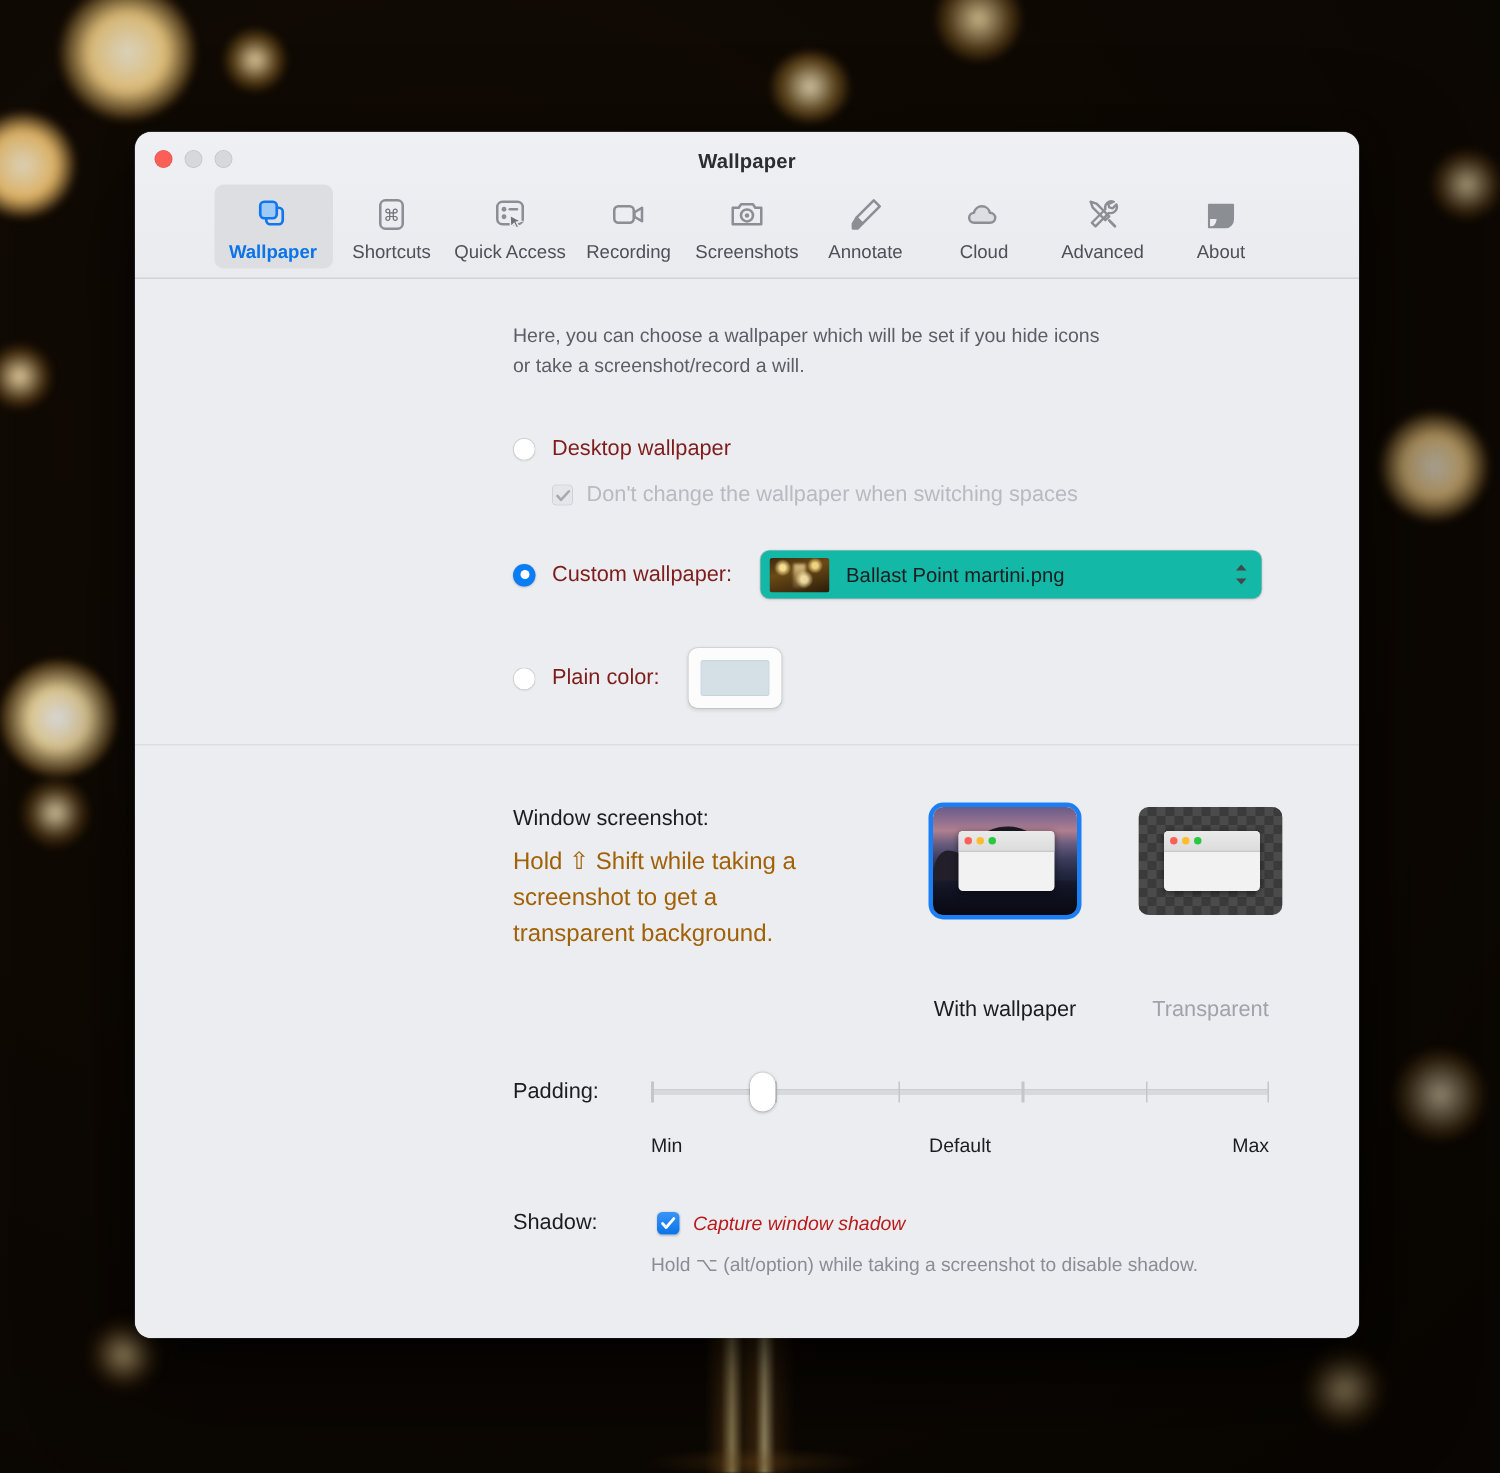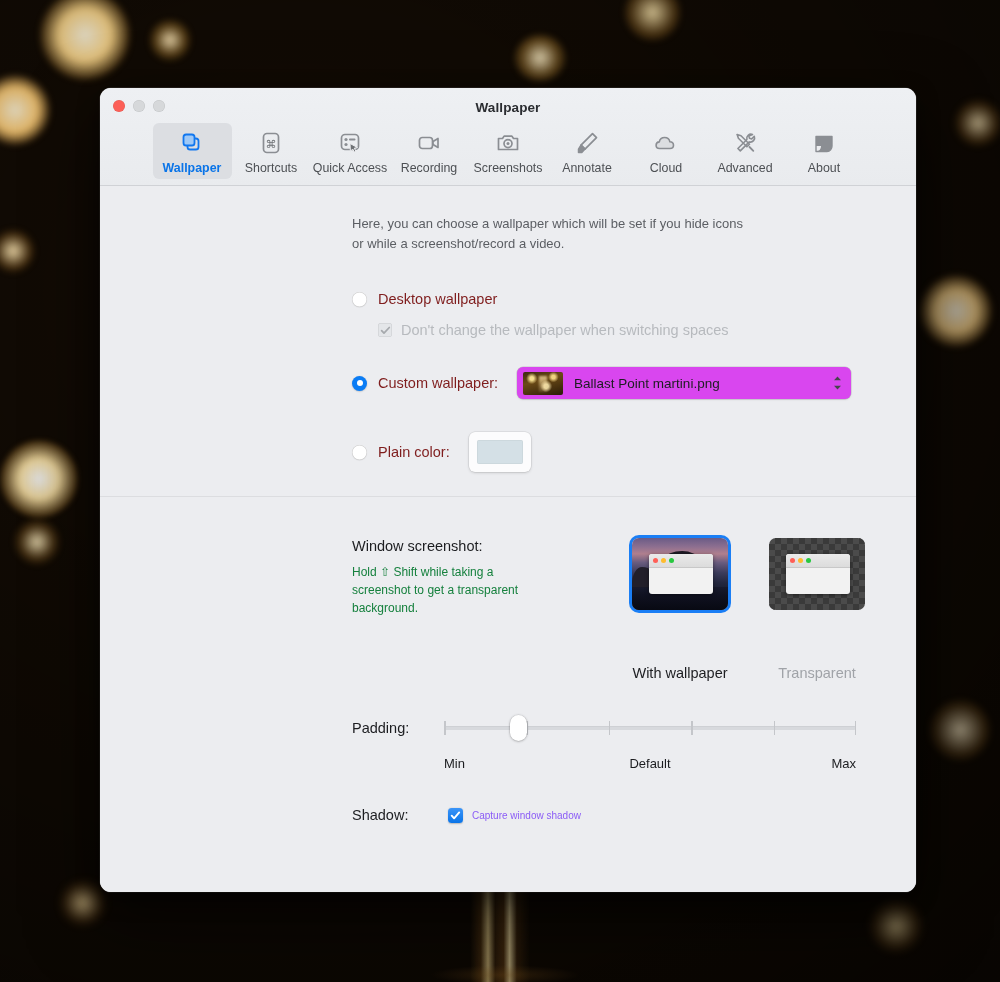--- a/index.html
+++ b/index.html
@@ -44,21 +44,21 @@
   }
   #vignette {
     position: absolute; inset: 0;
     background: radial-gradient(ellipse 120% 110% at 30% 30%, rgba(0,0,0,0) 10%, rgba(0,0,0,0.55) 85%);
     pointer-events: none;
   }
 
   
   #window {
     position: absolute;
-    left: 100px; top: 88px;
+    left: 90px; top: 88px;
     width: 816px; height: 804px;
     border-radius: 11px;
     background: #ecedf0;
     box-shadow: 0 26px 70px rgba(0,0,0,0.60), 0 6px 22px rgba(0,0,0,0.45),
                 0 0 0 0.5px rgba(255,255,255,0.22);
     overflow: hidden;
     display: flex;
     flex-direction: column;
   }
 
@@ -181,21 +181,21 @@
     background: linear-gradient(180deg,#3a94f8,#0a74e8);
     box-shadow: 0 0.5px 1.5px rgba(0,0,0,0.22);
     margin-right: 9px;
     display: flex; align-items: center; justify-content: center;
     flex: 0 0 auto;
   }
 
   
   .popup {
     width: 320px; height: 32px;
-    background: #d946ef;
+    background: #14b8a6;
     border-radius: 6px;
     box-shadow: 0 0 0 0.5px rgba(0,0,0,0.16), 0 1px 2px rgba(0,0,0,0.10);
     display: flex; align-items: center;
     padding: 0 8px 0 6px;
     position: relative;
   }
   .popup-thumb {
     width: 40px; height: 23px;
     border-radius: 2px;
     flex: 0 0 auto;
@@ -239,21 +239,21 @@
     border-radius: 2px;
     box-shadow: inset 0 0 0 0.5px rgba(0,0,0,0.07);
   }
 
   
   .panel-bottom { padding-top: 36px; }
   .field-label {
     font-size: 14.5px; color: #1c1d20;
   }
   .field-sublabel {
-    font-size: 12px; color: #15803d;
+    font-size: 16px; color: #a16207;
     line-height: 1.5;
     margin-top: 9px;
     max-width: 200px;
   }
 
   .ws-row { display: flex; margin-left: 252px; }
   .ws-options { display: flex; gap: 41px; margin-left: 14px; }
   .ws-option { display: flex; flex-direction: column; align-items: center; gap: 42px; }
   .ws-thumb {
     width: 96px; height: 72px;
@@ -366,21 +366,21 @@
     white-space: nowrap;
   }
 
   .shadow-row { display: flex; align-items: center; margin-left: 252px; margin-top: 32px; }
   .shadow-hint {
     margin-left: 252px;
     margin-top: 11px;
     font-size: 12.8px;
     color: #8a8d92;
   }
-  .cbx-label { font-size: 10px; color: #8b5cf6; }
+  .cbx-label { font-size: 13px; color: #b91c1c; font-style: italic; }
 </style>
 </head>
 <body>
 
 <div id="desktop">
   <div class="bokeh" style="left:40px;top:-10px;width:90px;height:90px;background:radial-gradient(circle,#fff6dd 0%,#ffd98a 40%,rgba(180,120,30,0.25) 70%,rgba(0,0,0,0) 100%);filter:blur(3px);"></div>
   <div class="bokeh" style="left:-20px;top:75px;width:70px;height:70px;background:radial-gradient(circle,#fff3d4 0%,#ffcd75 45%,rgba(160,100,20,0.2) 72%,rgba(0,0,0,0) 100%);filter:blur(3px);"></div>
   <div class="bokeh" style="left:150px;top:20px;width:40px;height:40px;background:radial-gradient(circle,#ffe9b8 0%,rgba(200,140,40,0.35) 55%,rgba(0,0,0,0) 100%);filter:blur(3px);"></div>
   <div class="bokeh" style="left:515px;top:35px;width:50px;height:46px;background:radial-gradient(circle,#fff0c8 0%,rgba(210,150,50,0.4) 55%,rgba(0,0,0,0) 100%);filter:blur(3px);"></div>
   <div class="bokeh" style="left:625px;top:-15px;width:55px;height:55px;background:radial-gradient(circle,#ffe9b0 0%,rgba(190,130,40,0.35) 58%,rgba(0,0,0,0) 100%);filter:blur(3px);"></div>
@@ -507,21 +507,21 @@
 
     </div>
   </div>
 
   <div id="content">
 
     <div class="panel-top">
 
       <div class="desc">
         <div>Here, you can choose a wallpaper which will be set if you hide icons</div>
-        <div>or while a screenshot/record a video.</div>
+        <div>or take a screenshot/record a will.</div>
       </div>
 
       <div class="row" style="margin-top:37px;">
         <span class="radio"></span>
         <span class="radio-label">Desktop wallpaper</span>
       </div>
 
       <div class="row" style="margin-top:15px;margin-left:278px;">
         <span class="chk-disabled">
           <svg width="11" height="11" viewBox="0 0 11 11">
@@ -628,16 +628,17 @@
           <span class="field-label">Shadow:</span>
         </div>
         <span class="chk-blue">
           <svg width="11" height="11" viewBox="0 0 11 11">
               <path d="M1.7 5.7l2.4 2.6L9.2 2.4" fill="none" stroke="#fff" stroke-width="1.9" stroke-linecap="round" stroke-linejoin="round"></path>
             </svg>
         </span>
         <span class="cbx-label">Capture window shadow</span>
       </div>
 
+      <div class="shadow-hint" style="margin-left:344px;">Hold ⌥ (alt/option) while taking a screenshot to disable shadow.</div>
 
     </div>
   </div>
 </div>
 
 </body></html>

